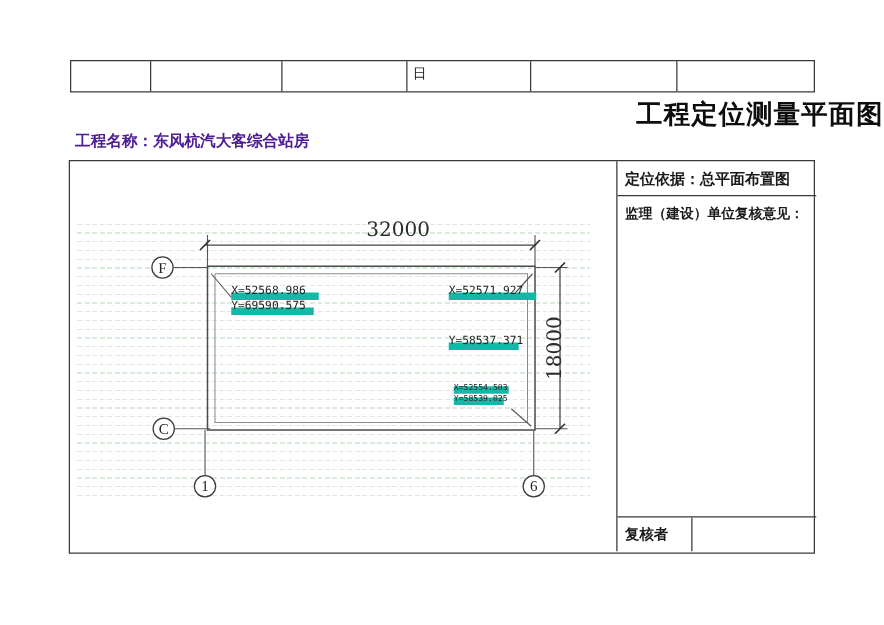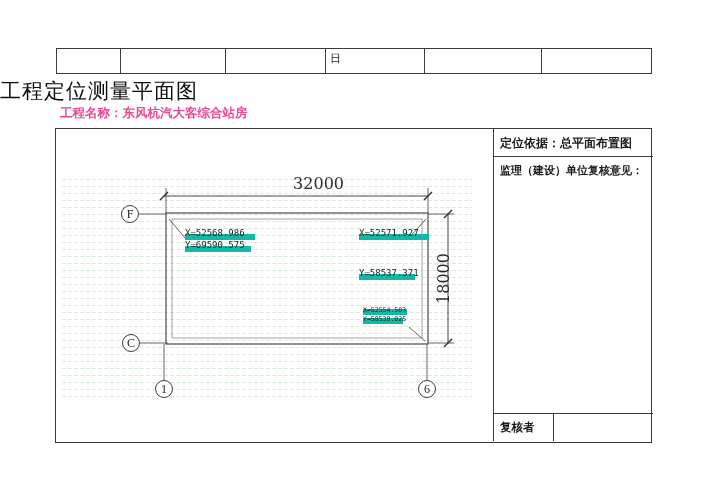--- a/index.html
+++ b/index.html
@@ -9,23 +9,23 @@
 
   
   .header-table { position:absolute; left:56px; top:48px; width:596px; height:26px;
     display:flex; border:1.5px solid #3b3b3b; }
   .header-table .cell { border-right:1.2px solid #3b3b3b; height:100%;
     font-size:11px; padding:2px 0 0 4px; color:#222; }
   .header-table .cell:last-child { border-right:none; }
   .c0{width:64px}.c1{width:106px}.c2{width:100px}.c3{width:99px}.c4{width:118px}.c5{width:109px}
 
   
-  .doc-title { position:absolute; left:0; top:77px; width:707px; text-align:left;
-    font-size:21px; font-weight:normal; letter-spacing:1px; color:#0d0d0d; }
-  .project-line { position:absolute; left:60px; top:105px; font-size:12.5px; font-weight:600; color:#ec4899; }
+  .doc-title { position:absolute; left:0; top:77px; width:707px; text-align:right;
+    font-size:21px; font-weight:bold; letter-spacing:1px; color:#0d0d0d; }
+  .project-line { position:absolute; left:60px; top:105px; font-size:12.5px; font-weight:600; color:#4c1d95; }
 
   
   .frame { position:absolute; left:55px; top:128px; width:597px; height:315px;
     border:1.5px solid #3a3a3a; background:#fff; }
 
   
   .drawing { position:absolute; left:0; top:0; width:437px; height:312px; }
   .hatch { position:absolute; left:4px; top:50px; width:412px; height:224px;
     background-image:
       repeating-linear-gradient(90deg, #ffffff 0 2px, rgba(255,255,255,0) 2px 6px),

